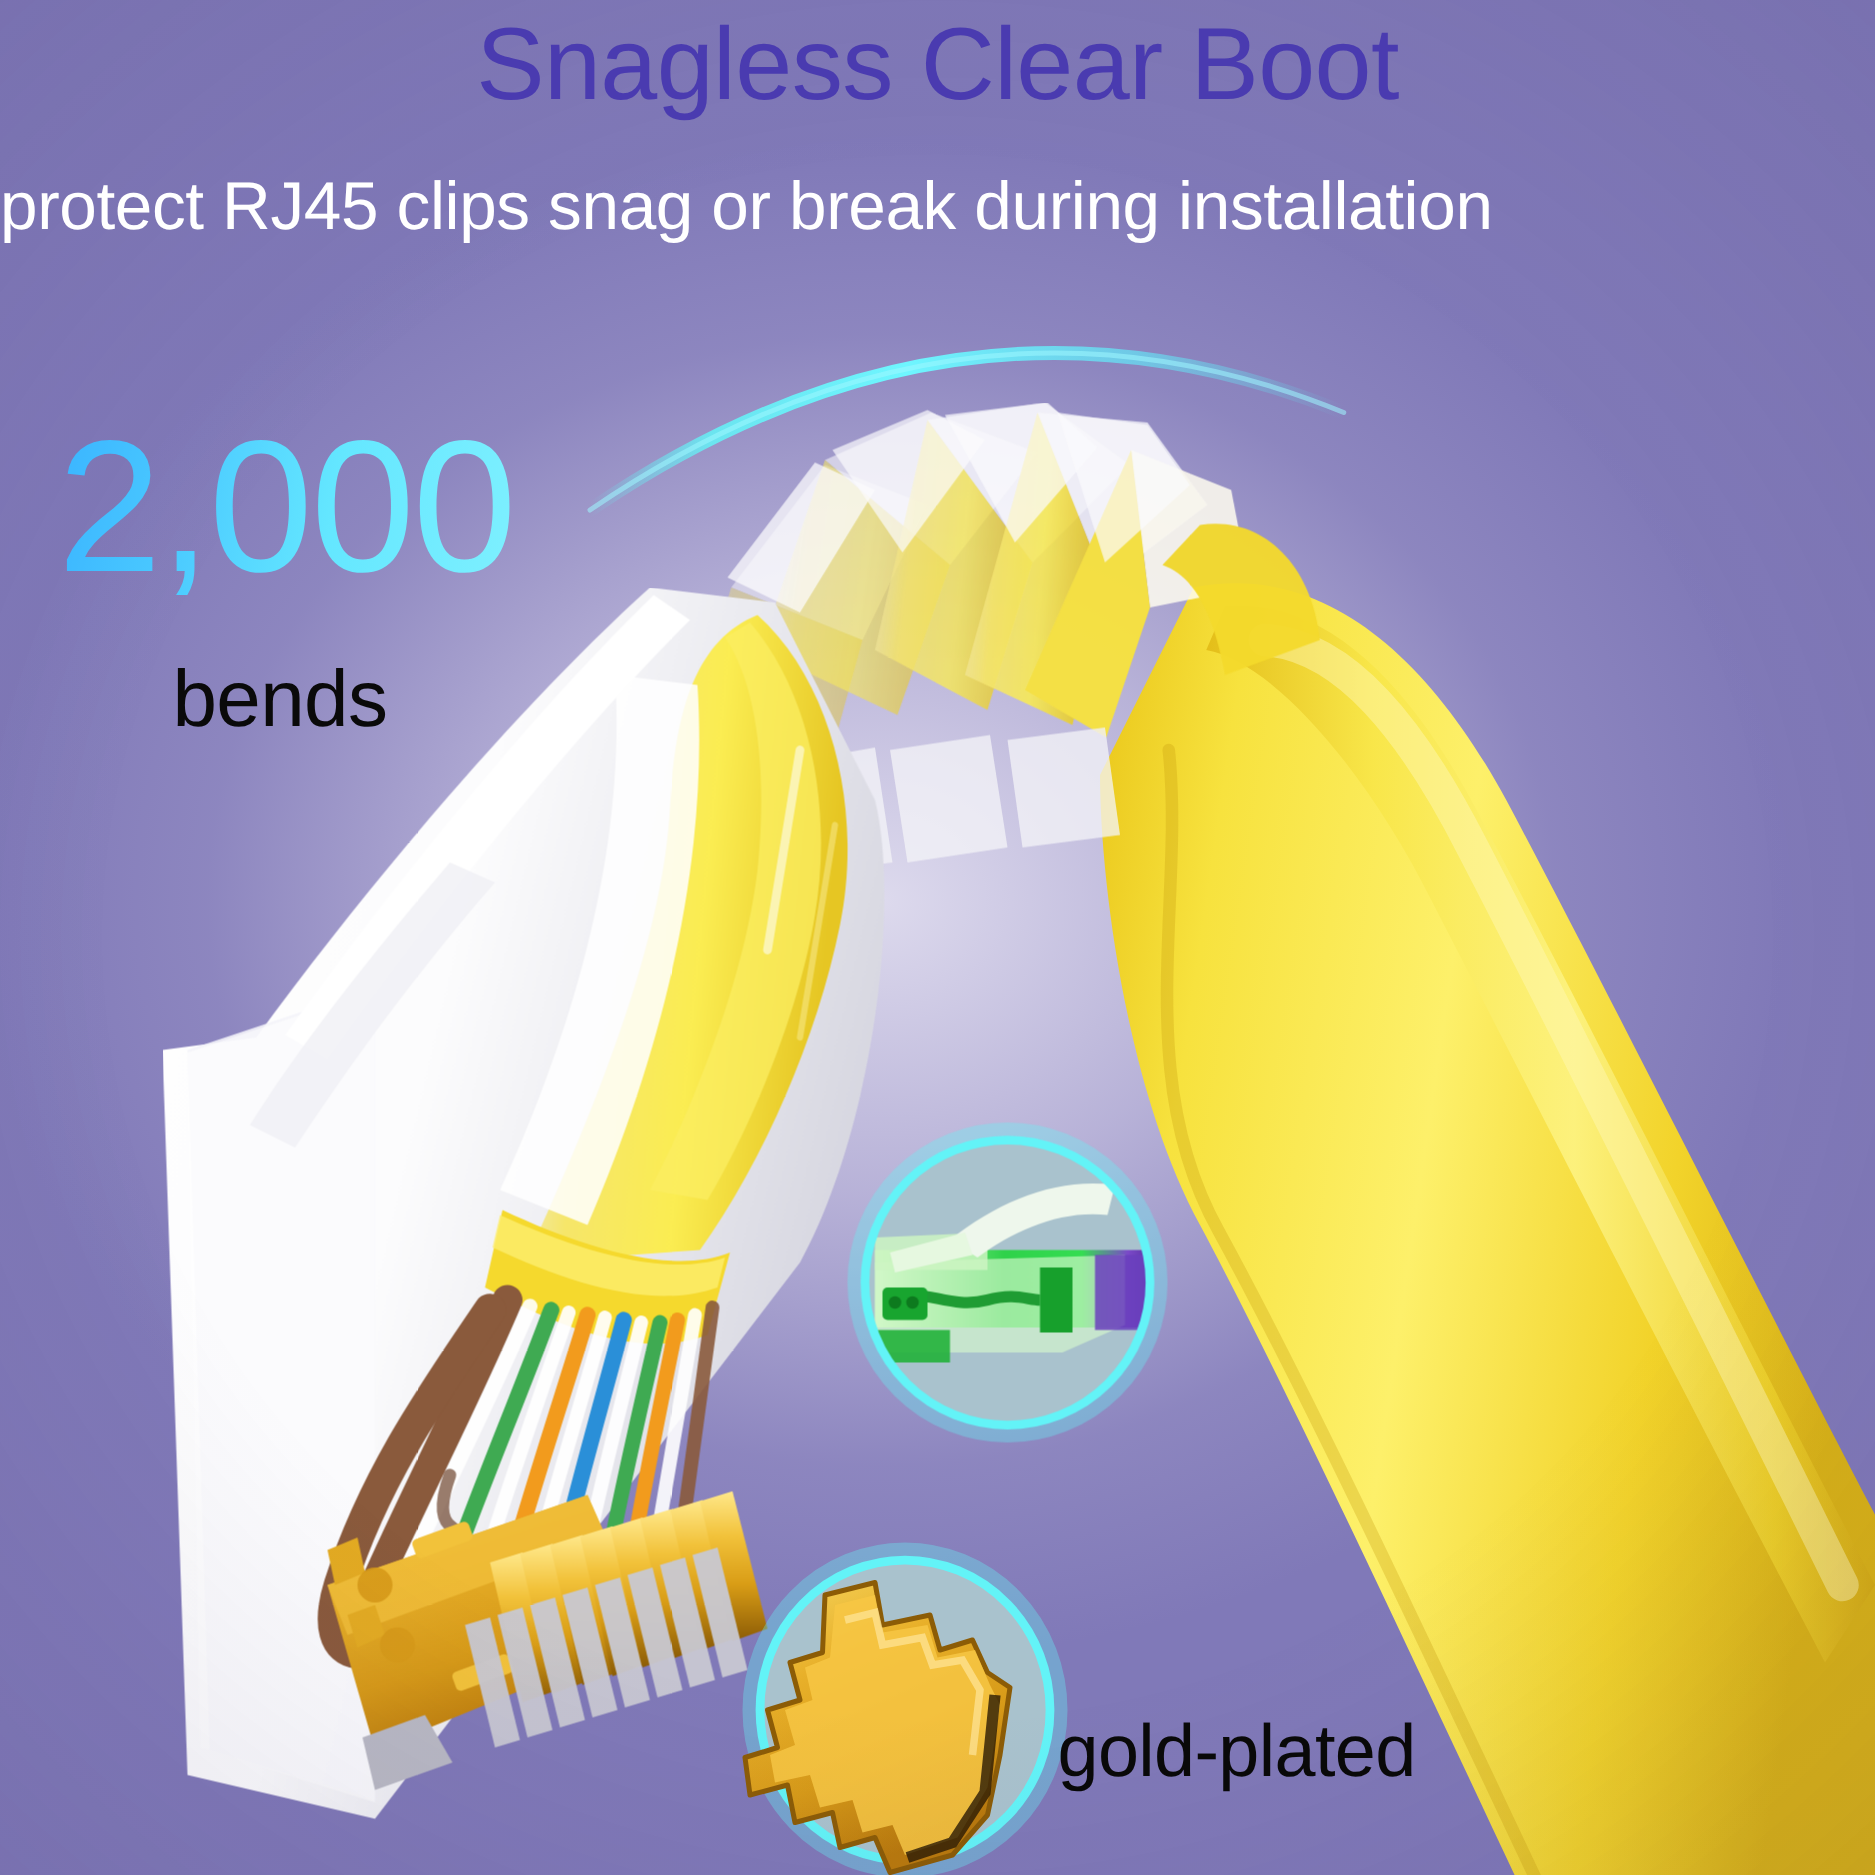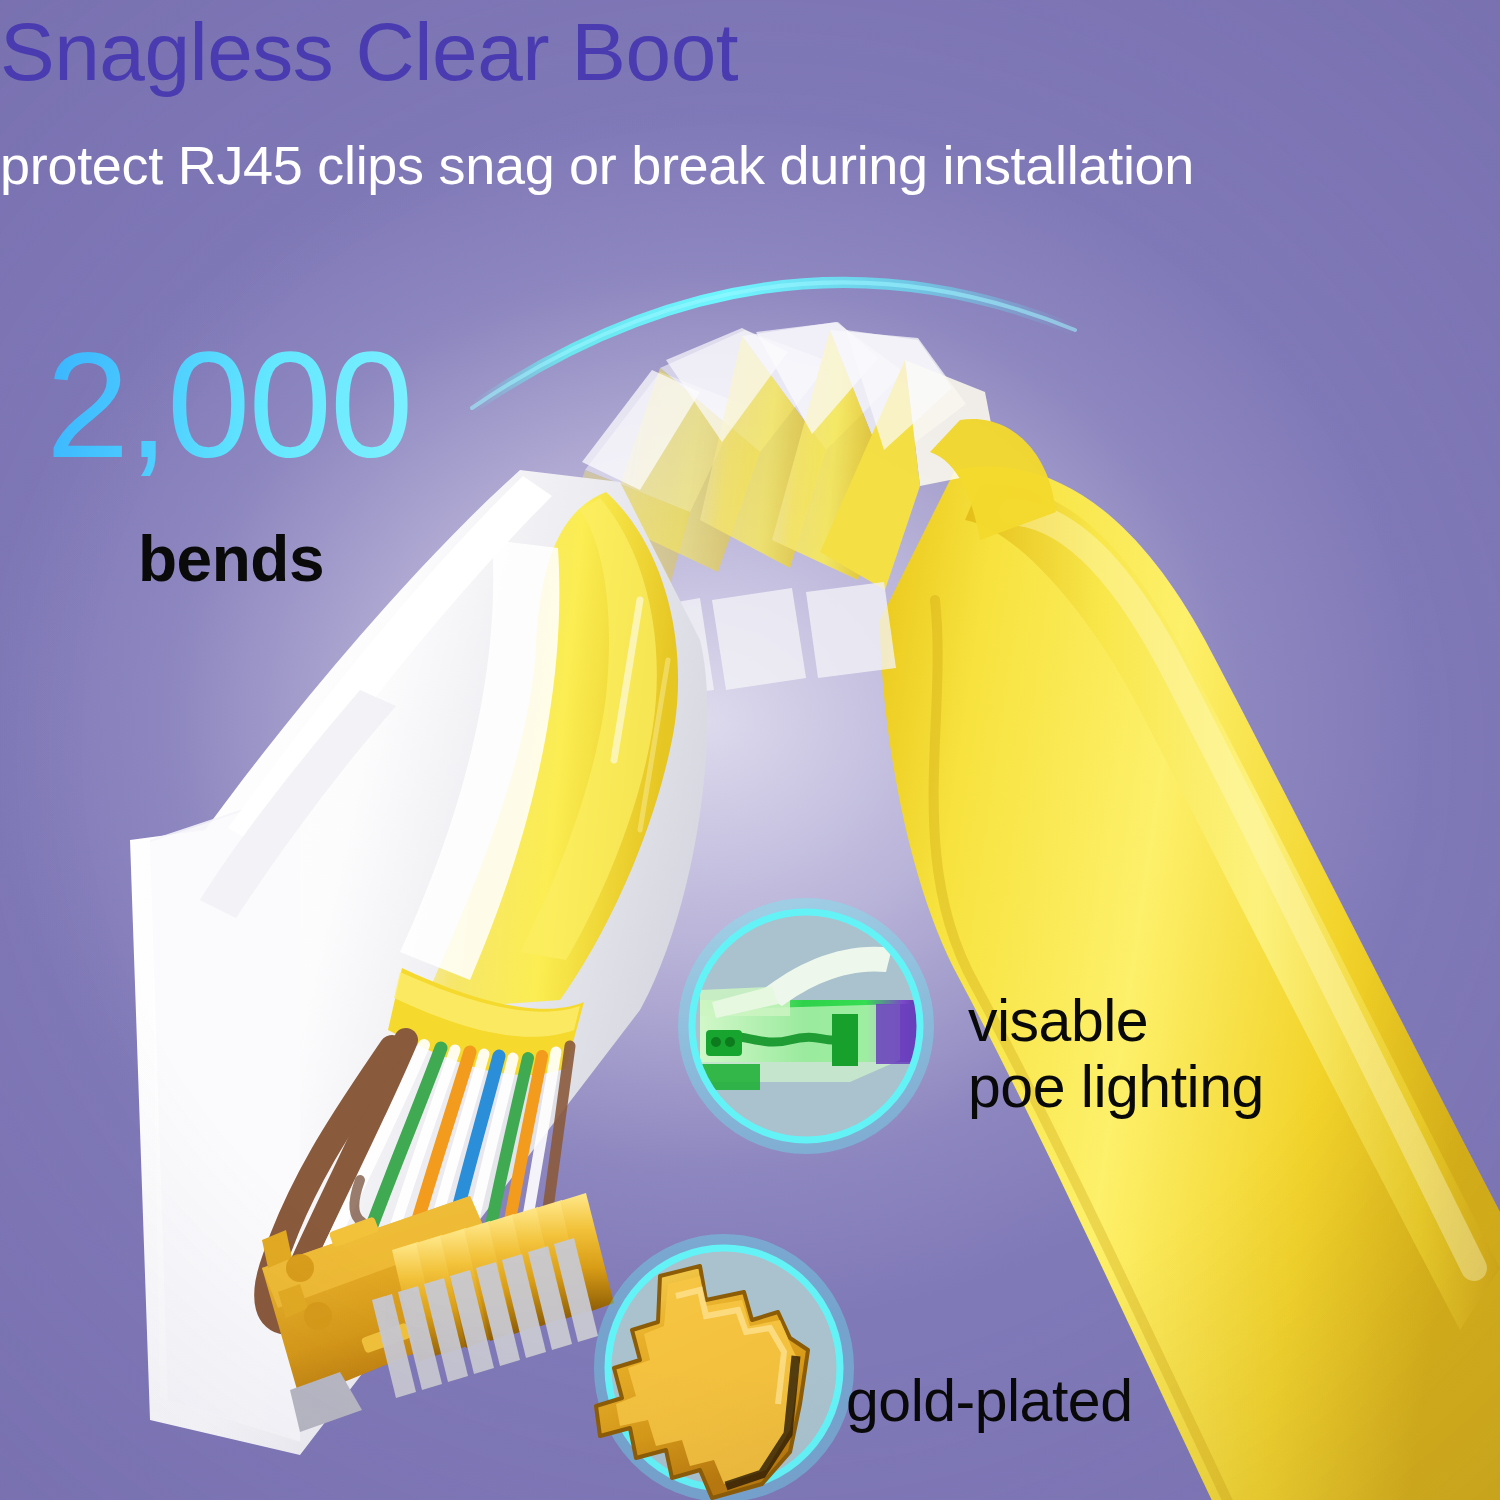--- a/index.html
+++ b/index.html
@@ -20,41 +20,41 @@
       rgba(128,121,184,0) 78%);
   }
   .bg-vig{
     position:absolute;inset:0;
     background:radial-gradient(ellipse 80% 75% at 50% 50%,
       rgba(0,0,0,0) 55%, rgba(60,48,110,.13) 100%);
   }
 
   
   .title{
-    position:absolute;top:6px;left:0;width:1500px;
+    position:absolute;top:6px;left:0;width:1500px;text-align:center;
     font-size:82px;line-height:1.12;font-weight:400;letter-spacing:-.5px;
     color:#4a3bb0;white-space:nowrap;
   }
   .subtitle{
     position:absolute;top:134px;left:0;width:1500px;text-align:left;
     font-size:54px;line-height:1.15;font-weight:400;letter-spacing:-.3px;
     color:#ffffff;white-space:nowrap;
   }
 
   
   .bigcount{
     position:absolute;left:46px;top:330px;
     font-size:150px;line-height:1;font-weight:400;letter-spacing:-2px;
     background:linear-gradient(100deg,#3ab4ff 0%,#49c8ff 26%,#64e7ff 60%,#7ef0ff 100%);
     -webkit-background-clip:text;background-clip:text;color:transparent;
     -webkit-text-fill-color:transparent;
   }
   .bendsword{
     position:absolute;left:138px;top:527px;
-    font-size:64px;line-height:1;color:#0a0a0a;font-weight:700;letter-spacing:-.5px;
+    font-size:64px;line-height:1;color:#0a0a0a;font-weight:400;letter-spacing:-.5px;
   }
 
   
   .art{position:absolute;inset:0;pointer-events:none;}
   .callout-label{
     position:absolute;color:#090909;font-weight:400;letter-spacing:-.5px;
     line-height:1.12;white-space:pre-line;
   }
   #poe-label{left:968px;top:988px;font-size:59px;}
   #gold-label{left:846px;top:1368px;font-size:59px;}
@@ -346,18 +346,16 @@
   </svg>
 
   <div class="bg-vig"></div>
 
   <div class="title">Snagless Clear Boot</div>
   <div class="subtitle">protect RJ45 clips snag or break during installation</div>
 
   <div class="bigcount">2,000</div>
   <div class="bendsword">bends</div>
 
-  <div class="callout-label" id="poe-label">visable
-poe lighting</div>
 
   <div class="callout-label" id="gold-label">gold-plated</div>
 
 </div>
 
 </body></html>

